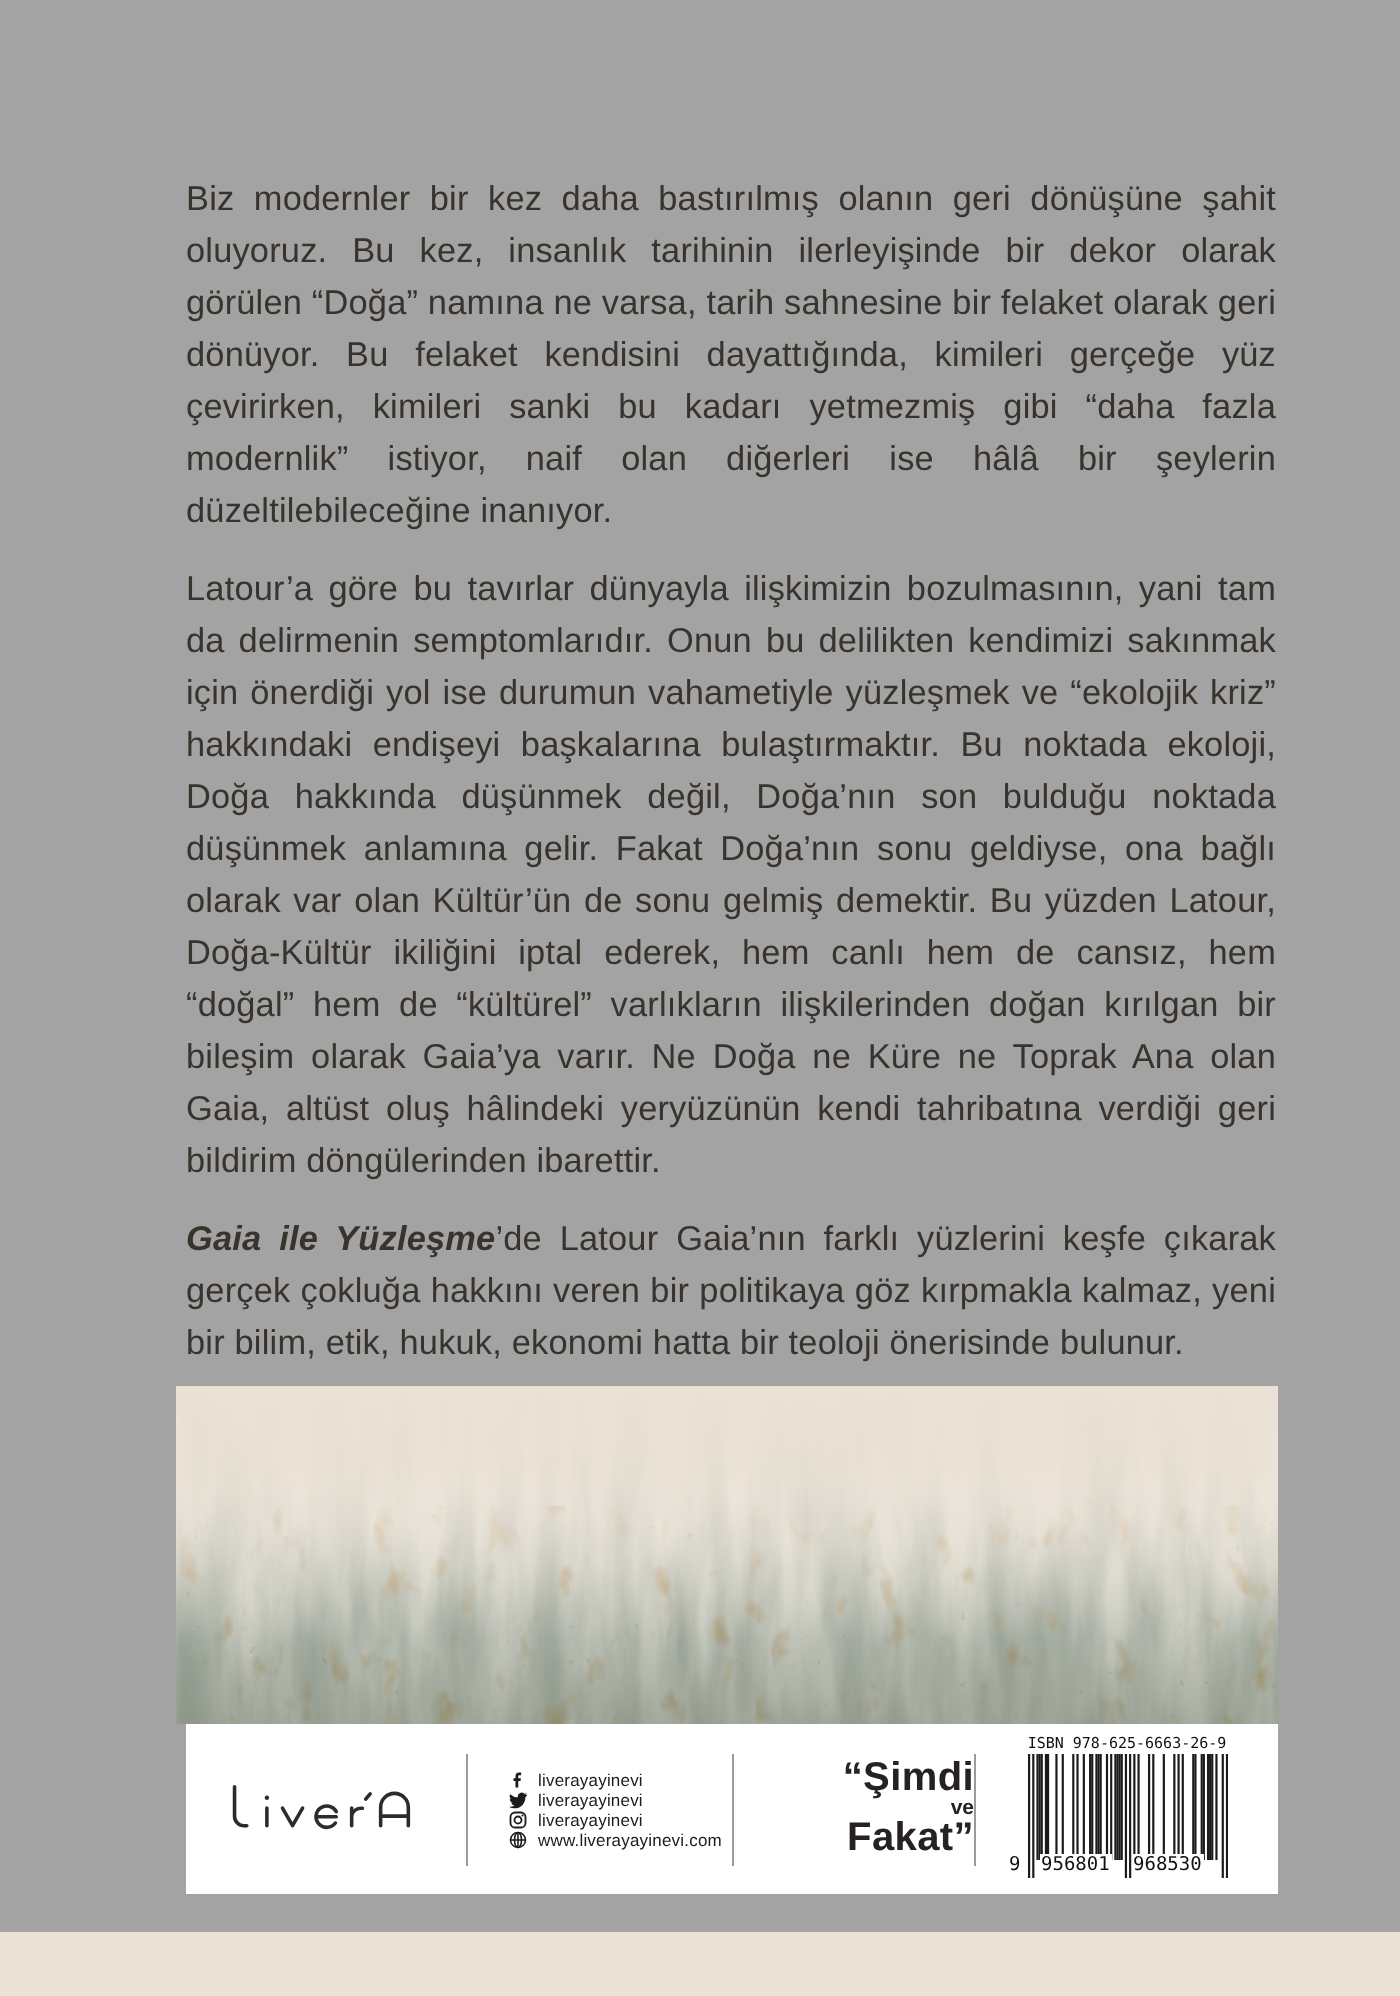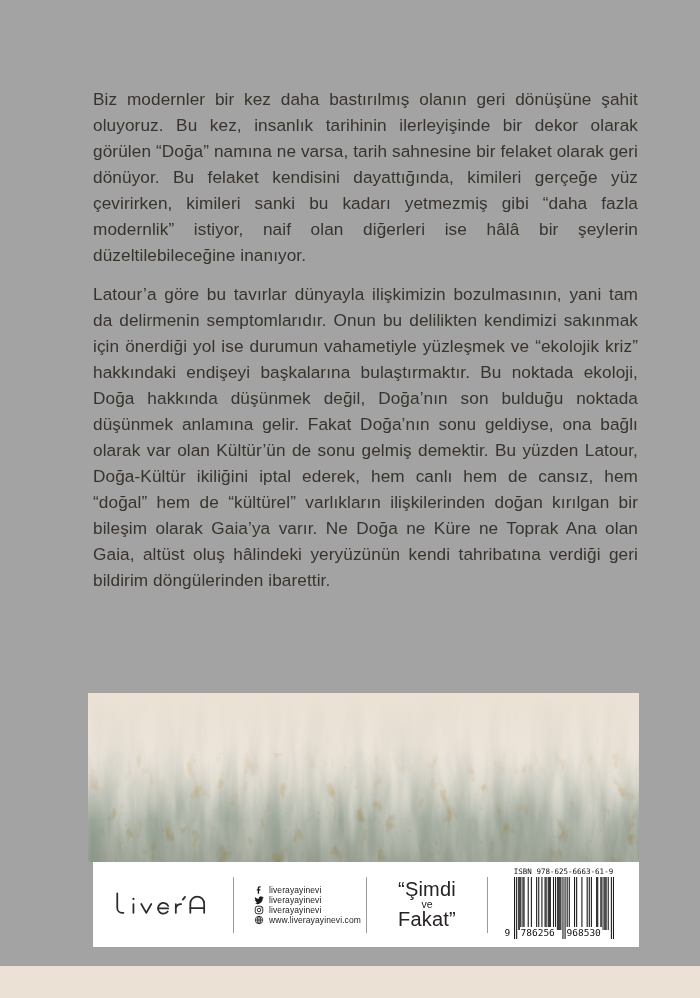--- a/index.html
+++ b/index.html
@@ -38,21 +38,21 @@
     width:132px;flex:none;box-sizing:border-box;padding-left:20px;
     display:flex;flex-direction:column;justify-content:center;gap:0;
   }
   .social-row{display:flex;align-items:center;gap:5px;color:#1C1C1C;}
   .social-row .icon{width:10px;height:10px;flex:none;display:inline-flex;color:#1C1C1C;}
   .social-row .icon svg{width:10px;height:10px;}
   .handle{font-size:8.5px;letter-spacing:0.1px;white-space:nowrap;}
 
   .slogan-sec{
     width:120px;flex:none;display:flex;flex-direction:column;
-    align-items:center;justify-content:center;color:#262223;font-weight:normal;
+    align-items:flex-end;justify-content:center;color:#262223;font-weight:bold;
   }
   .sl-big{font-size:20px;line-height:19px;letter-spacing:0.2px;}
   .sl-small{font-size:10.5px;line-height:11px;}
 
   .barcode-sec{
     flex:1;display:flex;flex-direction:column;align-items:center;justify-content:center;
   }
   .isbn-top{
     width:104px;text-align:center;
     font-family:"DejaVu Sans Mono",monospace;font-size:7.5px;
@@ -70,20 +70,21 @@
   .dg3{left:52px;}
 </style>
 </head>
 <body>
 
 <div class="page">
 
   <section class="blurb">
     <p>Biz modernler bir kez daha bastırılmış olanın geri dönüşüne şahit oluyoruz. Bu kez, insanlık tarihinin ilerleyişinde bir dekor olarak görülen “Doğa” namına ne varsa, tarih sahnesine bir felaket olarak geri dönüyor. Bu felaket kendisini dayattığında, kimileri gerçeğe yüz çevirirken, kimileri sanki bu kadarı yetmezmiş gibi “daha fazla modernlik” istiyor, naif olan diğerleri ise hâlâ bir şeylerin düzeltilebileceğine inanıyor.</p>
     <p>Latour’a göre bu tavırlar dünyayla ilişkimizin bozulmasının, yani tam da delirmenin semptomlarıdır. Onun bu delilikten kendimizi sakınmak için önerdiği yol ise durumun vahametiyle yüzleşmek ve “ekolojik kriz” hakkındaki endişeyi başkalarına bulaştırmaktır. Bu noktada ekoloji, Doğa hakkında düşünmek değil, Doğa’nın son bulduğu noktada düşünmek anlamına gelir. Fakat Doğa’nın sonu geldiyse, ona bağlı olarak var olan Kültür’ün de sonu gelmiş demektir. Bu yüzden Latour, Doğa-Kültür ikiliğini iptal ederek, hem canlı hem de cansız, hem “doğal” hem de “kültürel” varlıkların ilişkilerinden doğan kırılgan bir bileşim olarak Gaia’ya varır. Ne Doğa ne Küre ne Toprak Ana olan Gaia, altüst oluş hâlindeki yeryüzünün kendi tahribatına verdiği geri bildirim döngülerinden ibarettir.</p>
+    <p><span class="lead">Gaia ile Yüzleşme</span><span>’de Latour Gaia’nın farklı yüzlerini keşfe çıkarak gerçek çokluğa hakkını veren bir politikaya göz kırpmakla kalmaz, yeni bir bilim, etik, hukuk, ekonomi hatta bir teoloji önerisinde bulunur.</span></p>
   </section>
 
   <div class="artwork">
     <svg viewBox="0 0 551 169" preserveAspectRatio="none" aria-hidden="true">
       <defs>
         <filter id="f-streak2" x="0" y="0" width="100%" height="100%">
           <feTurbulence type="fractalNoise" baseFrequency="0.035 0.008" numOctaves="3" seed="23" stitchTiles="stitch"></feTurbulence>
           <feColorMatrix type="matrix" values="0 0 0 0 0.33  0 0 0 0 0.39  0 0 0 0 0.34  0 0 0 1.6 -0.78"></feColorMatrix>
         </filter>
         <filter id="f-streak" x="0" y="0" width="100%" height="100%">
@@ -181,21 +182,21 @@
 
     <div class="slogan-sec">
       <span class="sl-big">“Şimdi</span>
       <span class="sl-small">ve</span>
       <span class="sl-big">Fakat”</span>
     </div>
 
     <div class="vdiv"></div>
 
     <div class="barcode-sec">
-      <div class="isbn-top">ISBN 978-625-6663-61-9</div>
+      <div class="isbn-top">ISBN 978-625-6663-26-9</div>
       <div class="barcode">
         <div class="bars"><svg width="100" height="62" viewBox="0 0 95 62" preserveAspectRatio="none">
               <rect x="0" y="0" width="1.04" height="62" fill="#1B1B1B"></rect>
               <rect x="2" y="0" width="1.04" height="62" fill="#1B1B1B"></rect>
               <rect x="4" y="0" width="1.04" height="53" fill="#1B1B1B"></rect>
               <rect x="5" y="0" width="1.04" height="53" fill="#1B1B1B"></rect>
               <rect x="6" y="0" width="1.04" height="53" fill="#1B1B1B"></rect>
               <rect x="8" y="0" width="1.04" height="53" fill="#1B1B1B"></rect>
               <rect x="9" y="0" width="1.04" height="53" fill="#1B1B1B"></rect>
               <rect x="13" y="0" width="1.04" height="53" fill="#1B1B1B"></rect>
@@ -230,20 +231,20 @@
               <rect x="83" y="0" width="1.04" height="53" fill="#1B1B1B"></rect>
               <rect x="85" y="0" width="1.04" height="53" fill="#1B1B1B"></rect>
               <rect x="86" y="0" width="1.04" height="53" fill="#1B1B1B"></rect>
               <rect x="87" y="0" width="1.04" height="53" fill="#1B1B1B"></rect>
               <rect x="89" y="0" width="1.04" height="53" fill="#1B1B1B"></rect>
               <rect x="92" y="0" width="1.04" height="62" fill="#1B1B1B"></rect>
               <rect x="94" y="0" width="1.04" height="62" fill="#1B1B1B"></rect>
             </svg></div>
         <div class="digits">
           <span class="dg dg1">9</span>
-          <span class="dg dg2">786256</span>
+          <span class="dg dg2">956801</span>
           <span class="dg dg3">968530</span>
         </div>
       </div>
     </div>
 
   </footer>
 </div>
 
 </body></html>

